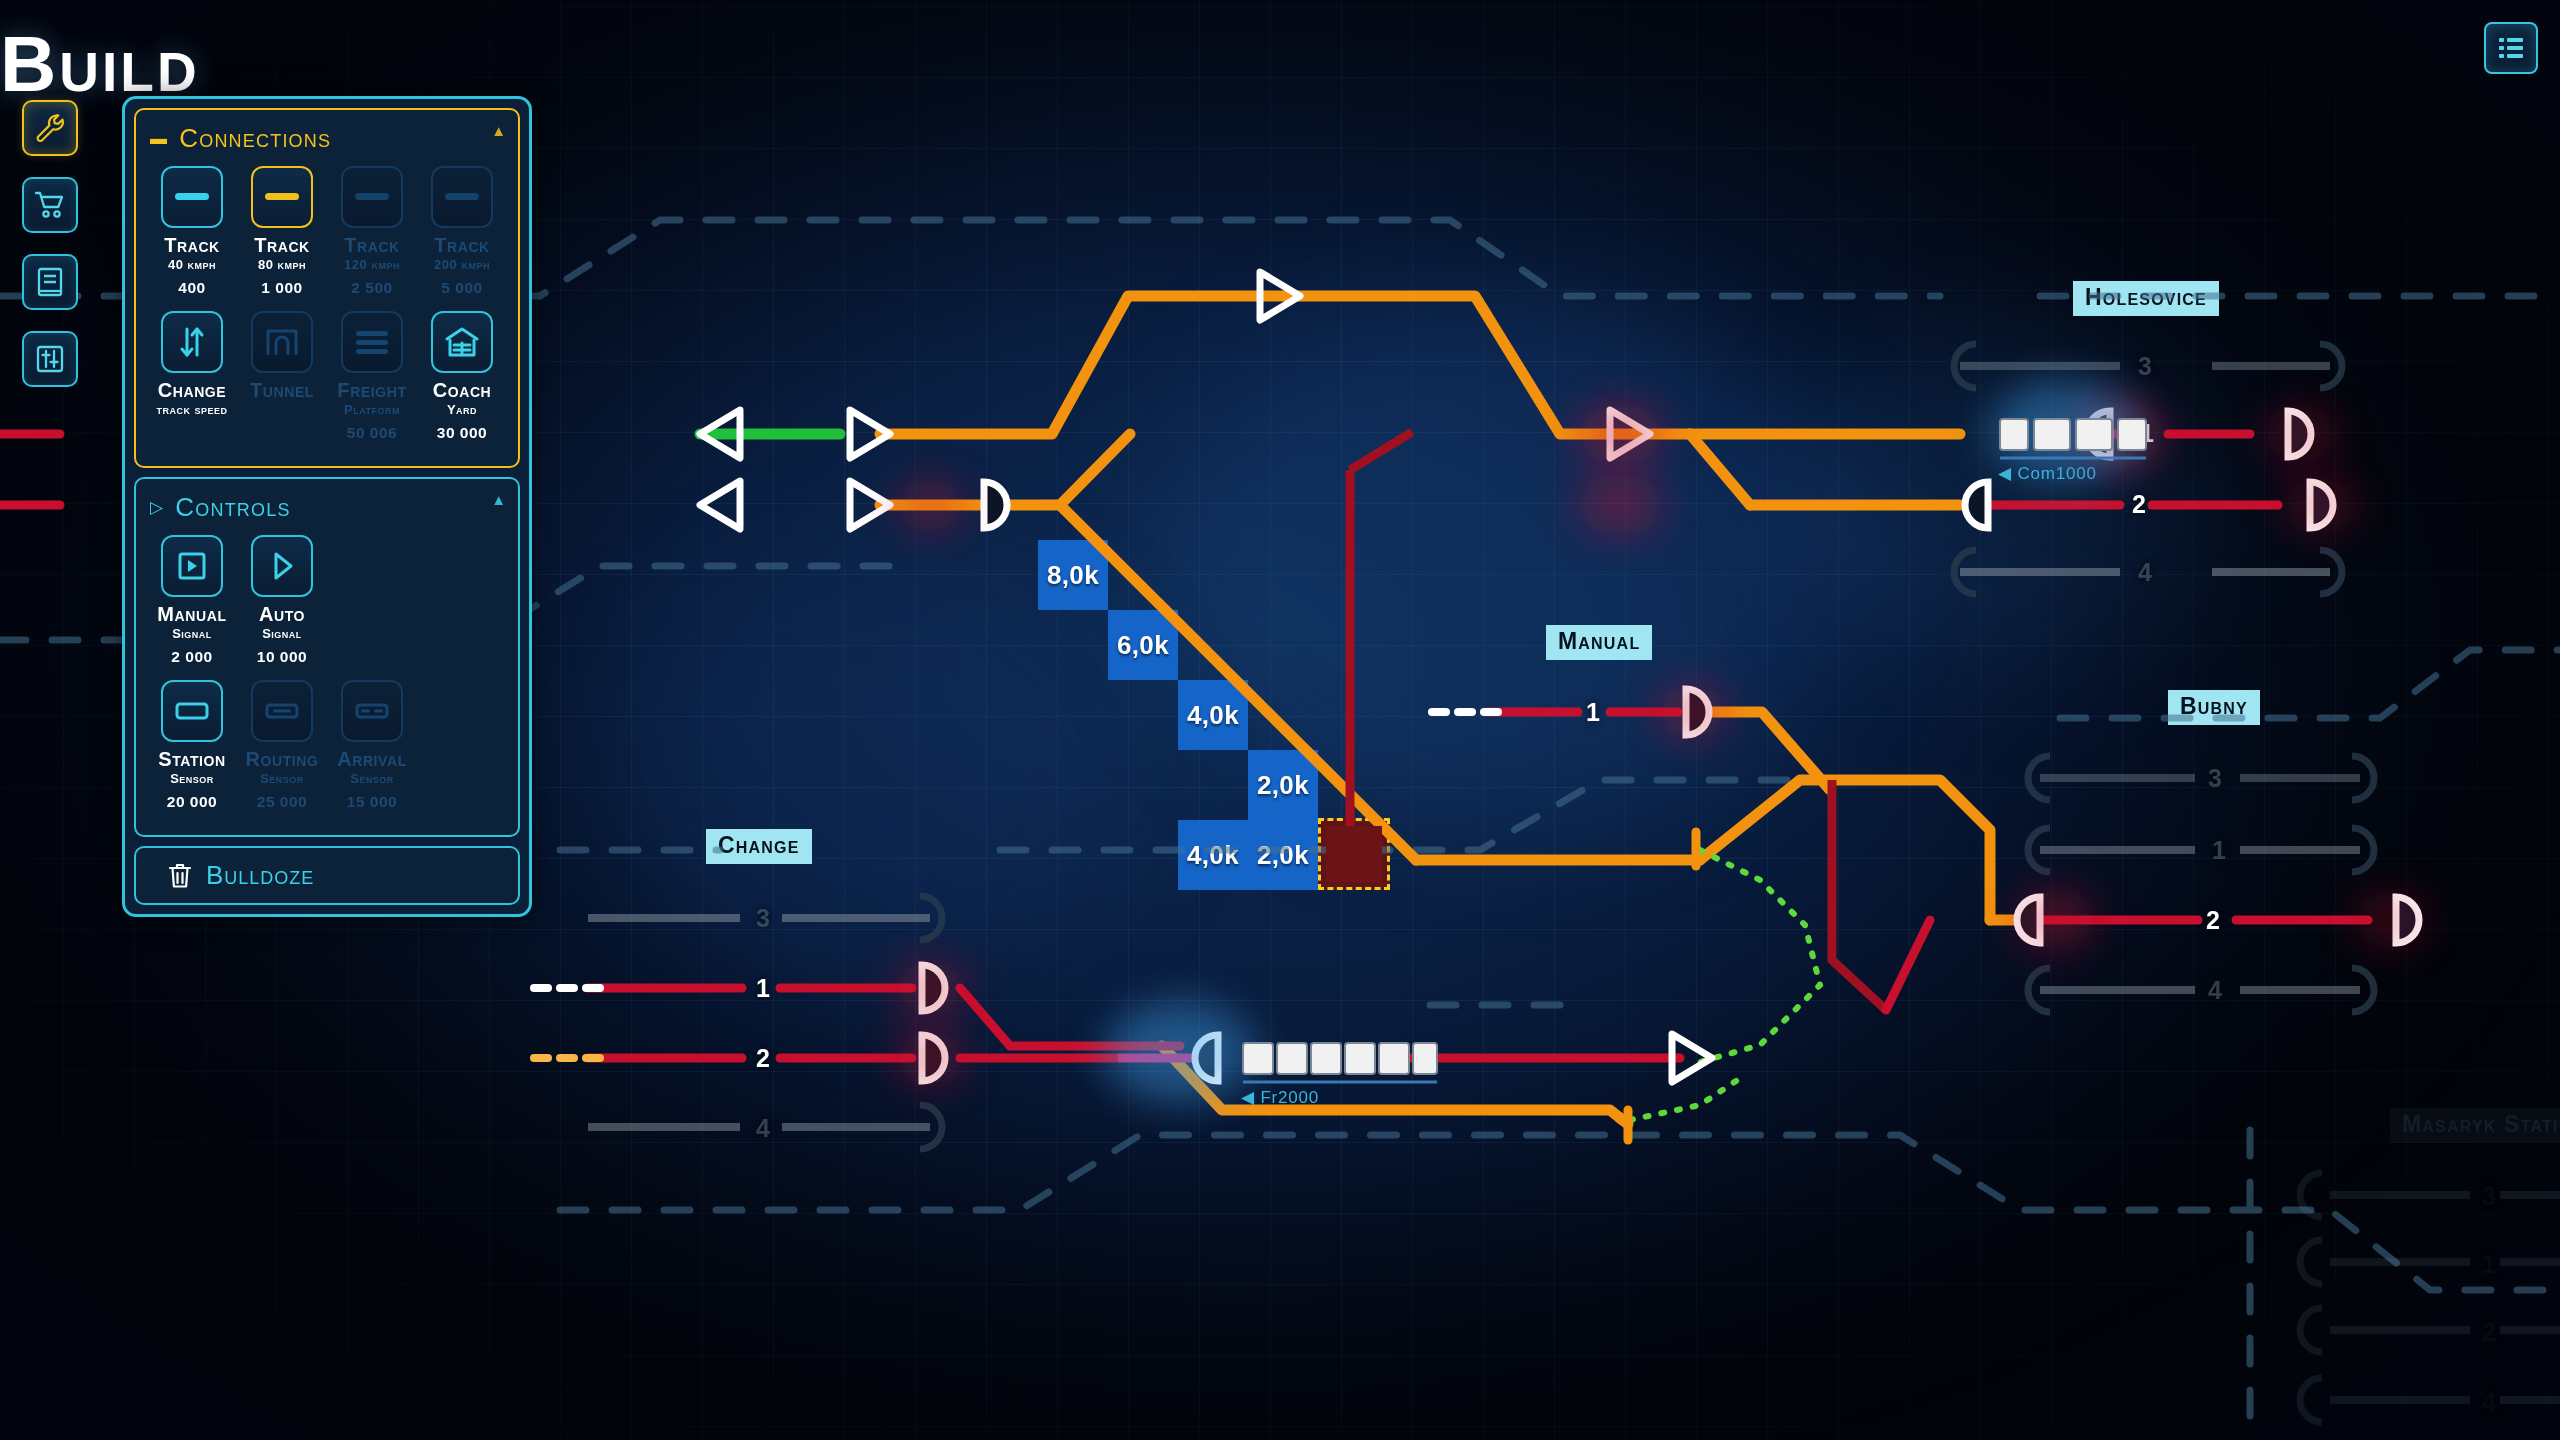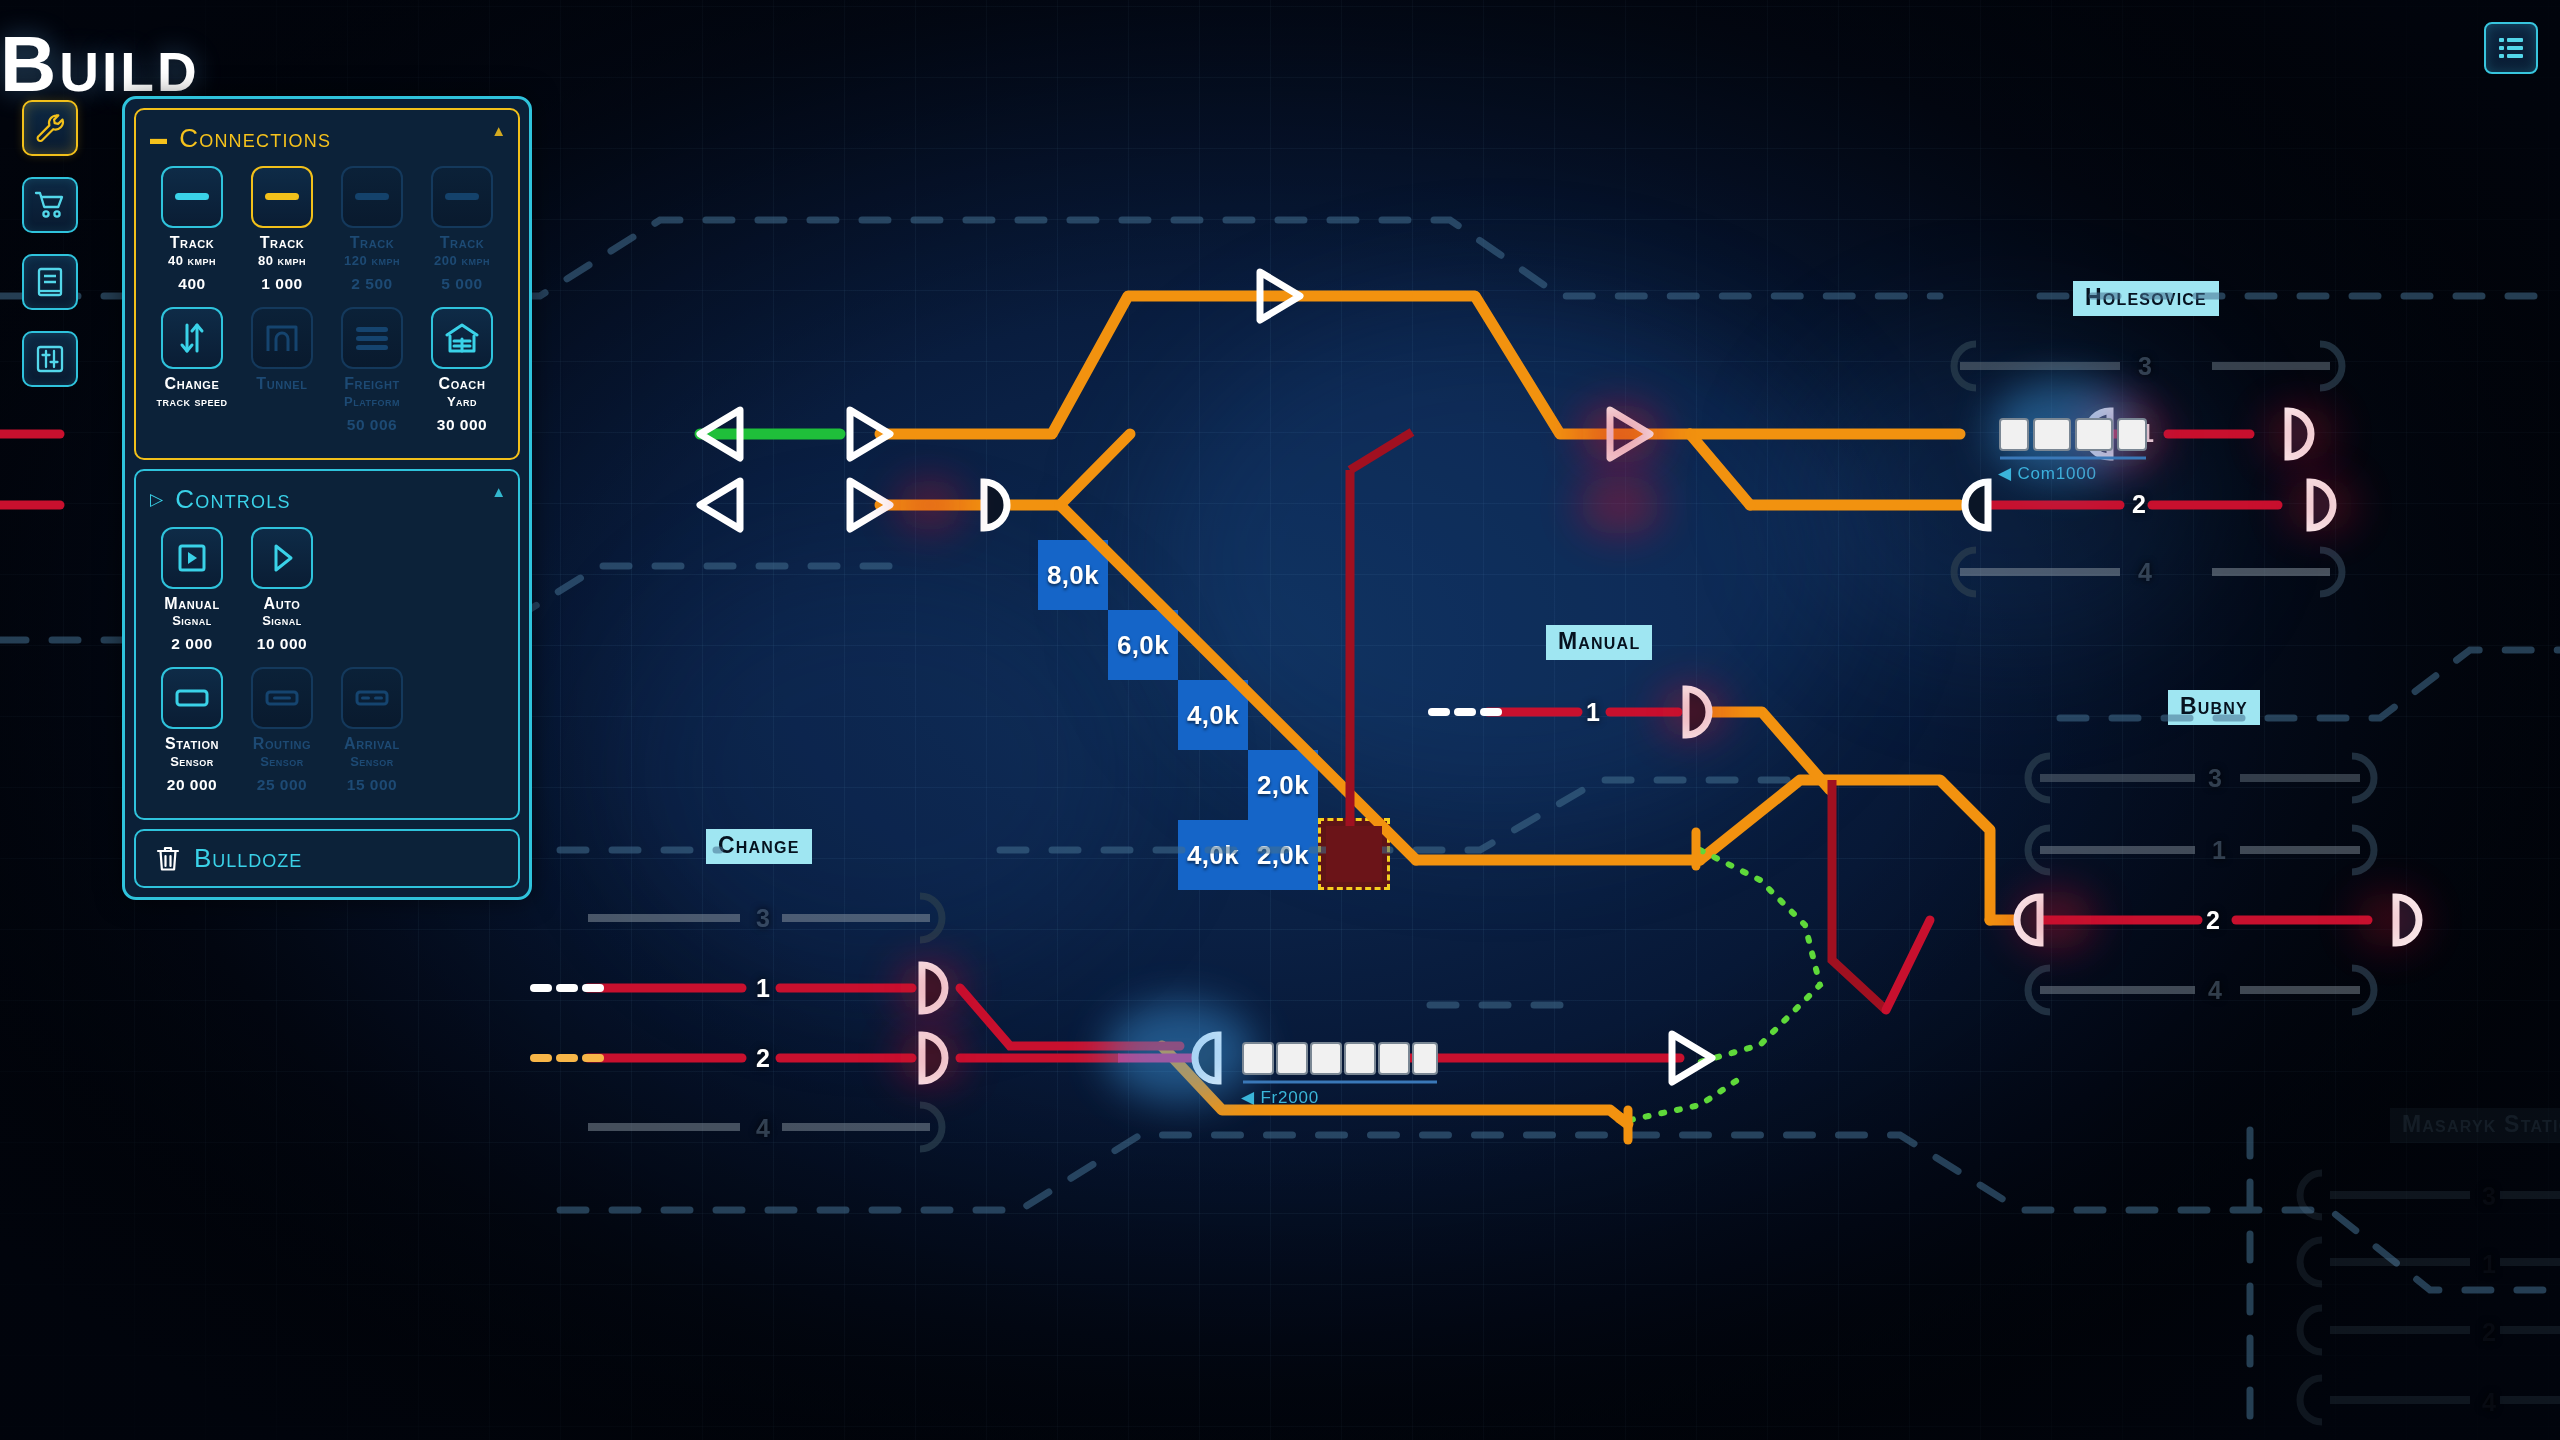--- a/index.html
+++ b/index.html
@@ -113,41 +113,41 @@
     width:62px; height:62px;
     border-radius:12px;
     border:2px solid #2fc3dc;
     background:linear-gradient(180deg,#0e2b47,#0a1d34);
     display:flex; align-items:center; justify-content:center;
     margin-bottom:7px;
   }
   .item.selected .item-icon{ border-color:#f2c01a; }
   .item.disabled .item-icon{ border-color:#14395c; background:linear-gradient(180deg,#0b2138,#091a2e); }
   .item-label{
-    font-size:16px; line-height:1.05;
+    font-size:20px; line-height:1.05;
     font-variant:small-caps; letter-spacing:.6px;
     color:#ffffff; font-weight:bold;
   }
   .item-sub{
     font-size:13px; font-variant:small-caps; letter-spacing:.5px;
     color:#ffffff; font-weight:bold; margin-top:1px;
   }
   .item-price{
     font-size:15.5px; margin-top:7px; color:#ffffff; font-weight:bold; letter-spacing:.5px;
   }
   .item.disabled .item-label,
   .item.disabled .item-sub,
   .item.disabled .item-price{ color:#1d4a74; }
 
   #bulldoze{
     margin-top:9px;
     border:2px solid #2fc3dc; border-radius:10px;
     background:#0c2239;
     display:flex; align-items:center; gap:14px;
-    padding:12px 20px;
+    padding:12px 32px;
   }
   #bulldoze .bz-label{
     color:#3ad2e8; font-size:26px; font-variant:small-caps; letter-spacing:1px;
   }
 
   
   #map-layer{ position:absolute; inset:0; z-index:10; }
   .station-label{
     position:absolute;
     background:#9fe6f2;

